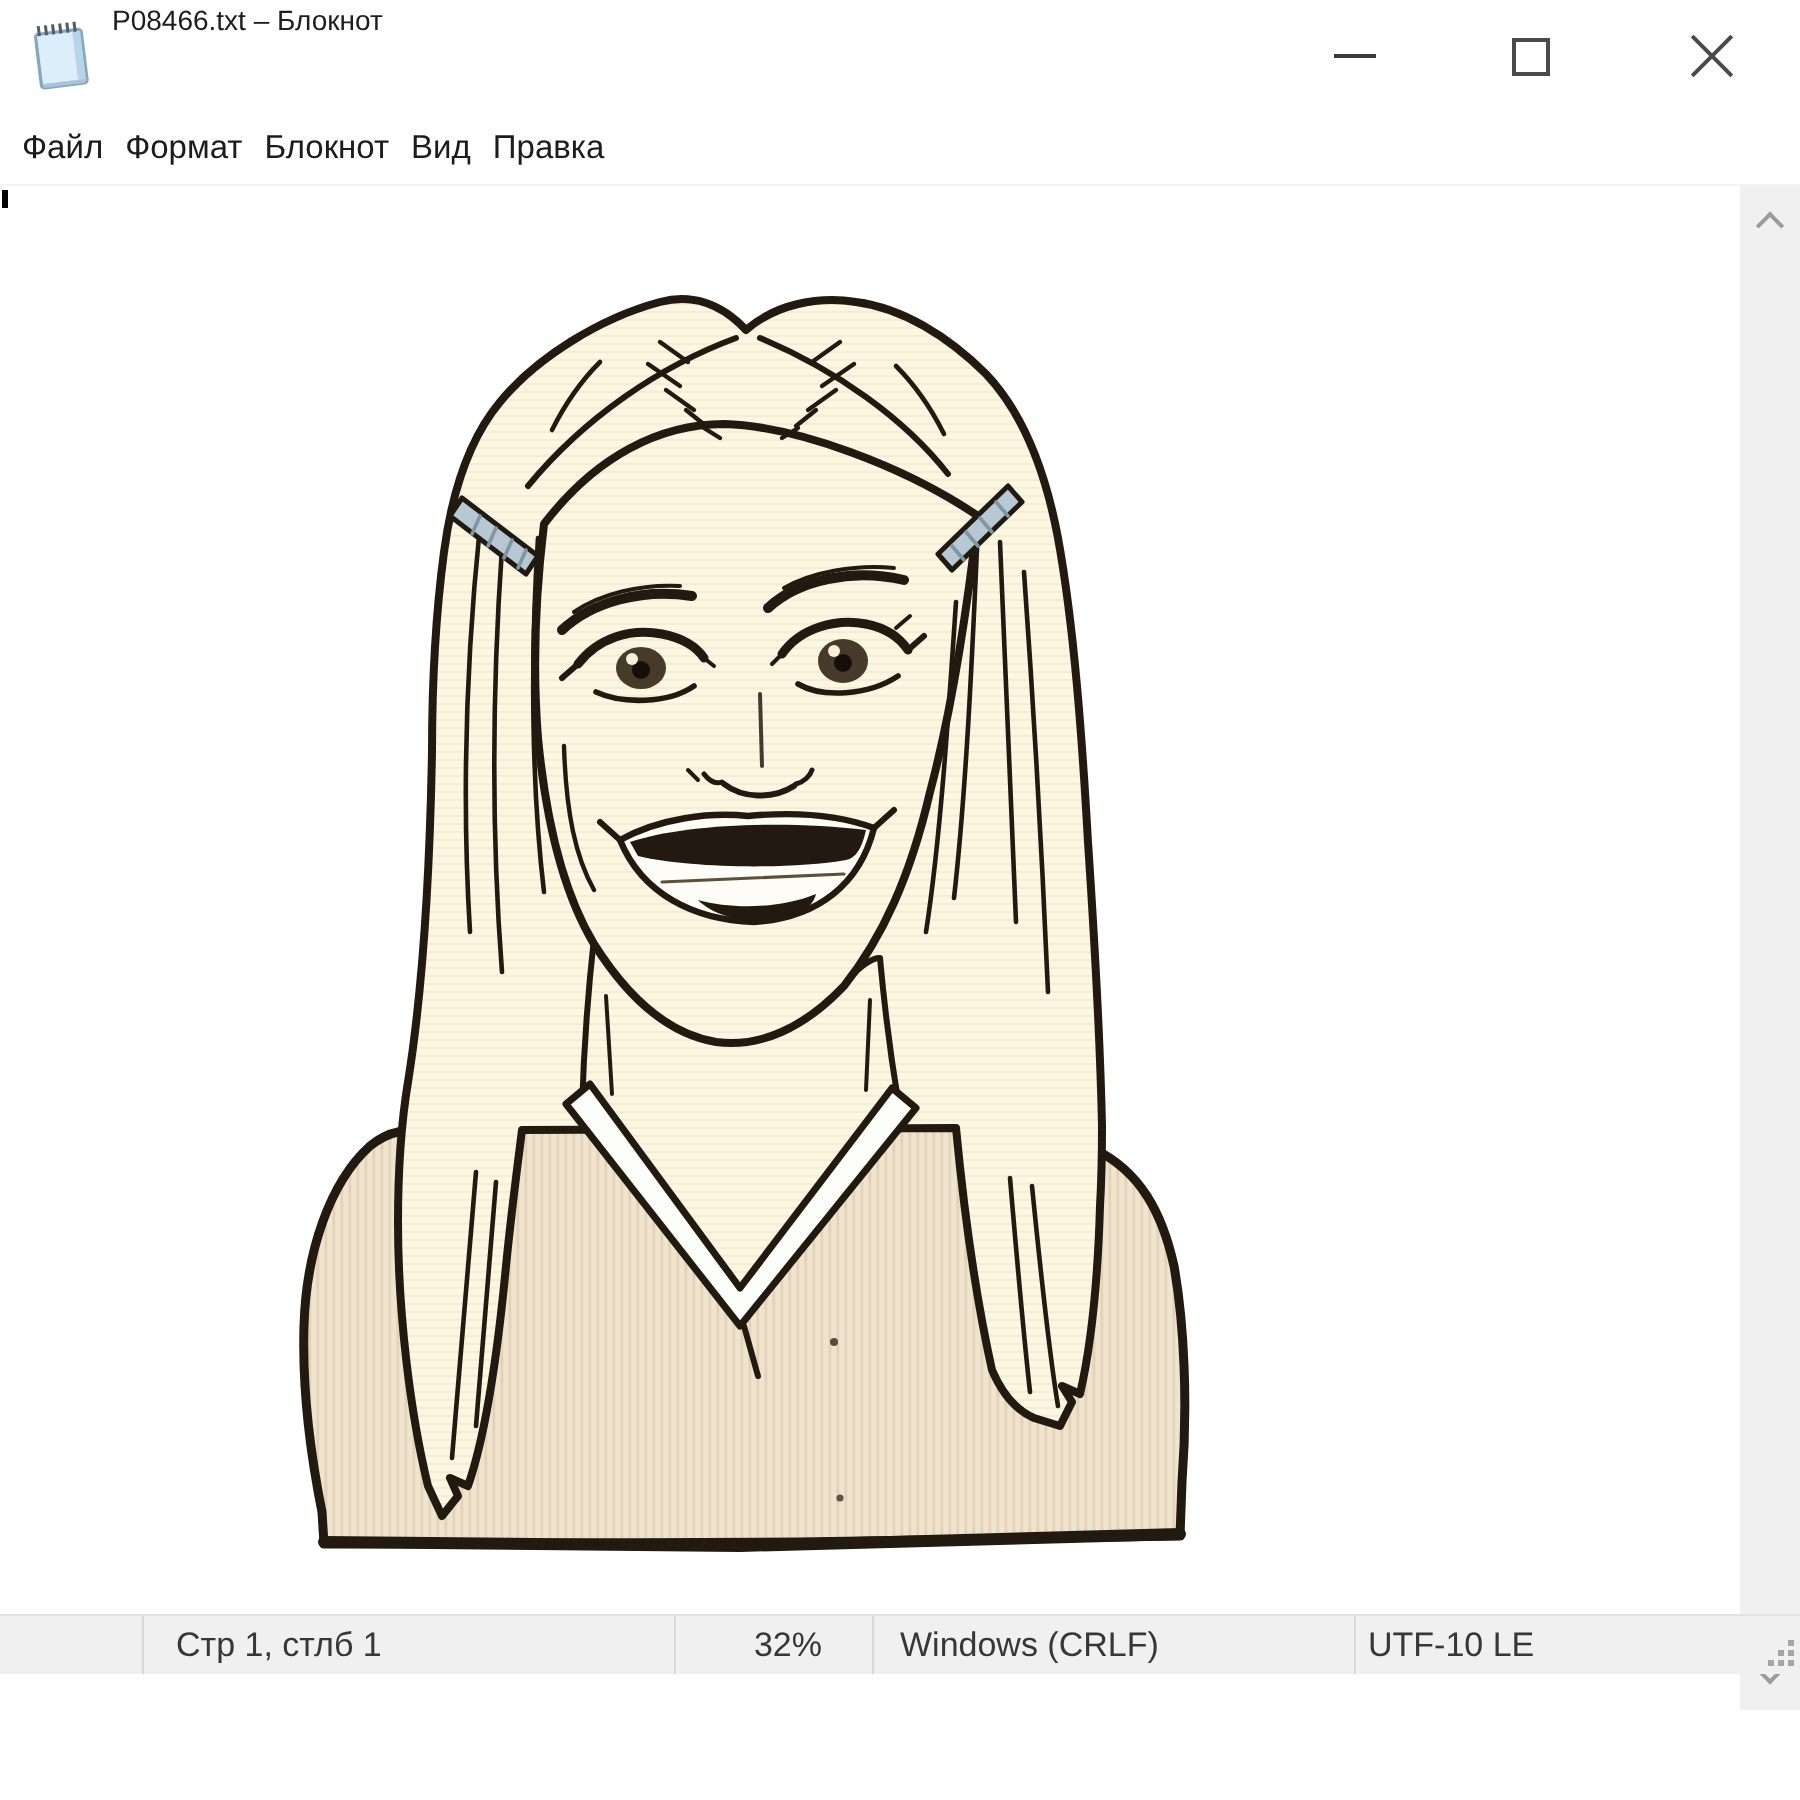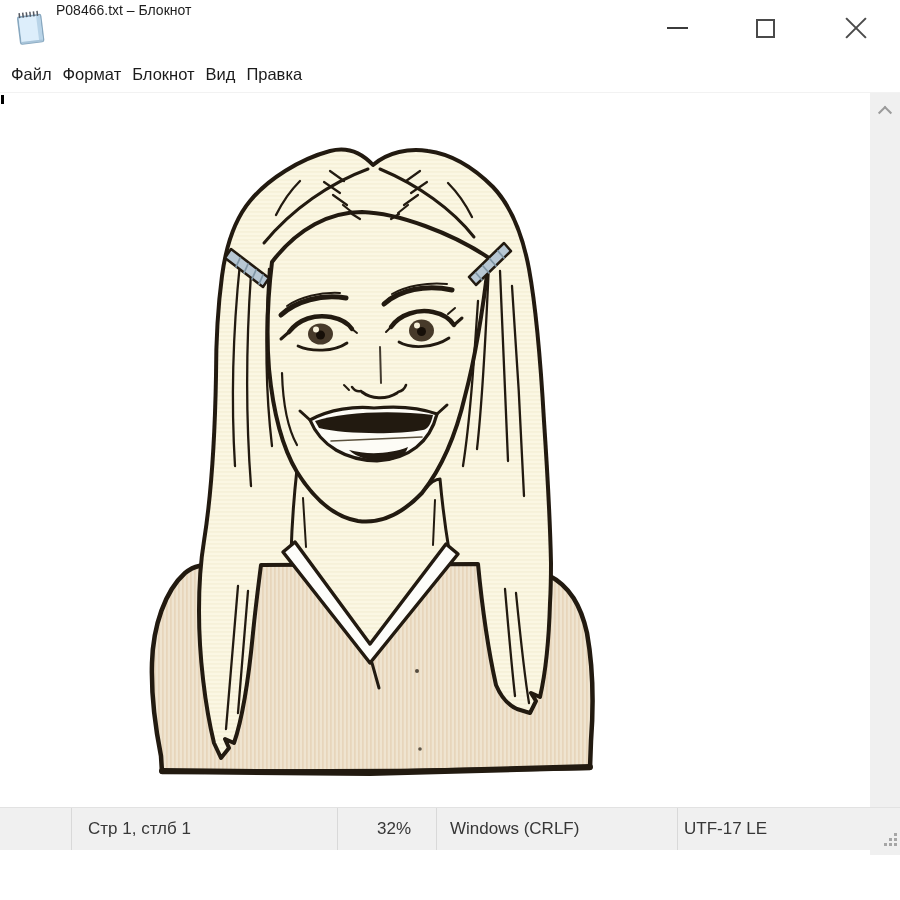--- a/index.html
+++ b/index.html
@@ -37,21 +37,21 @@
 
   
   .scrollbar { position:absolute; left:870px; top:93px; width:30px; height:762px; background:#f0f0f0; }
   .scroll-up,.scroll-down { position:absolute; left:0; width:30px; height:30px; display:flex; align-items:center; justify-content:center; }
   .scroll-up { top:2px; } .scroll-down { bottom:2px; }
   .chev { width:10px; height:10px; border-style:solid; border-color:#9b9b9b; border-width:0; }
   .chev.up { border-top-width:2.6px; border-left-width:2.6px; transform:rotate(45deg) translate(2px,2px); }
   .chev.down { border-bottom-width:2.6px; border-right-width:2.6px; transform:rotate(45deg) translate(-2px,-2px); }
 
   
-  .statusbar { position:absolute; left:0; top:807px; width:900px; height:43px; background:#f0f0f0;
+  .statusbar { position:absolute; left:0; top:807px; width:900px; height:30px; background:#f0f0f0;
     border-top:1px solid #e2e2e2; display:flex; font-size:17px; color:#373737; }
   .sb-cell { height:100%; display:flex; align-items:center; border-right:1px solid #d9d9d9; white-space:nowrap; }
   .sb-0 { width:72px; } .sb-1 { width:266px; padding-left:16px; }
   .sb-2 { width:99px; justify-content:flex-end; padding-right:25px; }
   .sb-3 { width:241px; padding-left:13px; } .sb-4 { flex:1; padding-left:6px; border-right:none; position:relative; }
   .resize-grip { position:absolute; right:3px; bottom:4px; width:15px; height:15px; }
   .resize-grip i { position:absolute; width:3px; height:3px; background:#a6a6a6; }
   .g1{right:0;bottom:0}.g2{right:5px;bottom:0}.g3{right:10px;bottom:0}
   .g4{right:0;bottom:5px}.g5{right:5px;bottom:5px}.g6{right:0;bottom:10px}
 </style>
@@ -250,21 +250,21 @@
         <span class="chev down"></span>
       </div>
   </div>
 
   <div class="statusbar">
     <div class="sb-cell sb-0"></div>
     <div class="sb-cell sb-1">Стр 1, стлб 1</div>
     <div class="sb-cell sb-2">32%</div>
     <div class="sb-cell sb-3">Windows (CRLF)</div>
     <div class="sb-cell sb-4">
-      <span>UTF-17 LE</span>
+      <span>UTF-10 LE</span>
       <span class="resize-grip">
         <i class="g1"></i>
           <i class="g2"></i>
           <i class="g3"></i>
           <i class="g4"></i>
           <i class="g5"></i>
           <i class="g6"></i>
       </span>
     </div>
   </div>

